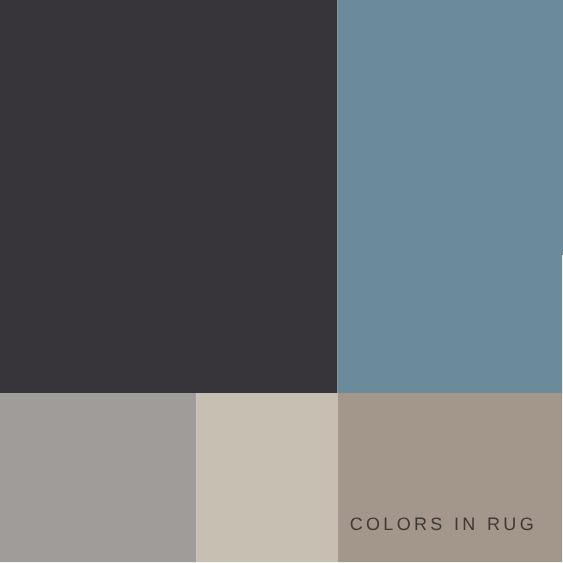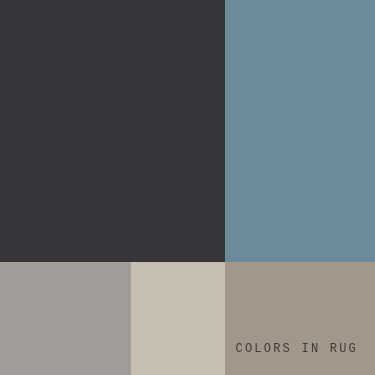--- a/index.html
+++ b/index.html
@@ -84,21 +84,21 @@
   .caption-wrap {
     position: absolute;
     left: 0;
     right: 17px;
     bottom: 19px;
     display: flex;
     justify-content: flex-end;
     align-items: center;
   }
   .caption {
-    font-family: Liberation Mono, monospace;
+    font-family: Liberation Sans, sans-serif;
     font-size: 12px;
     font-weight: 400;
     letter-spacing: 0.185em;
     text-transform: uppercase;
     white-space: nowrap;
   }
 </style>
 </head>
 <body>
 

